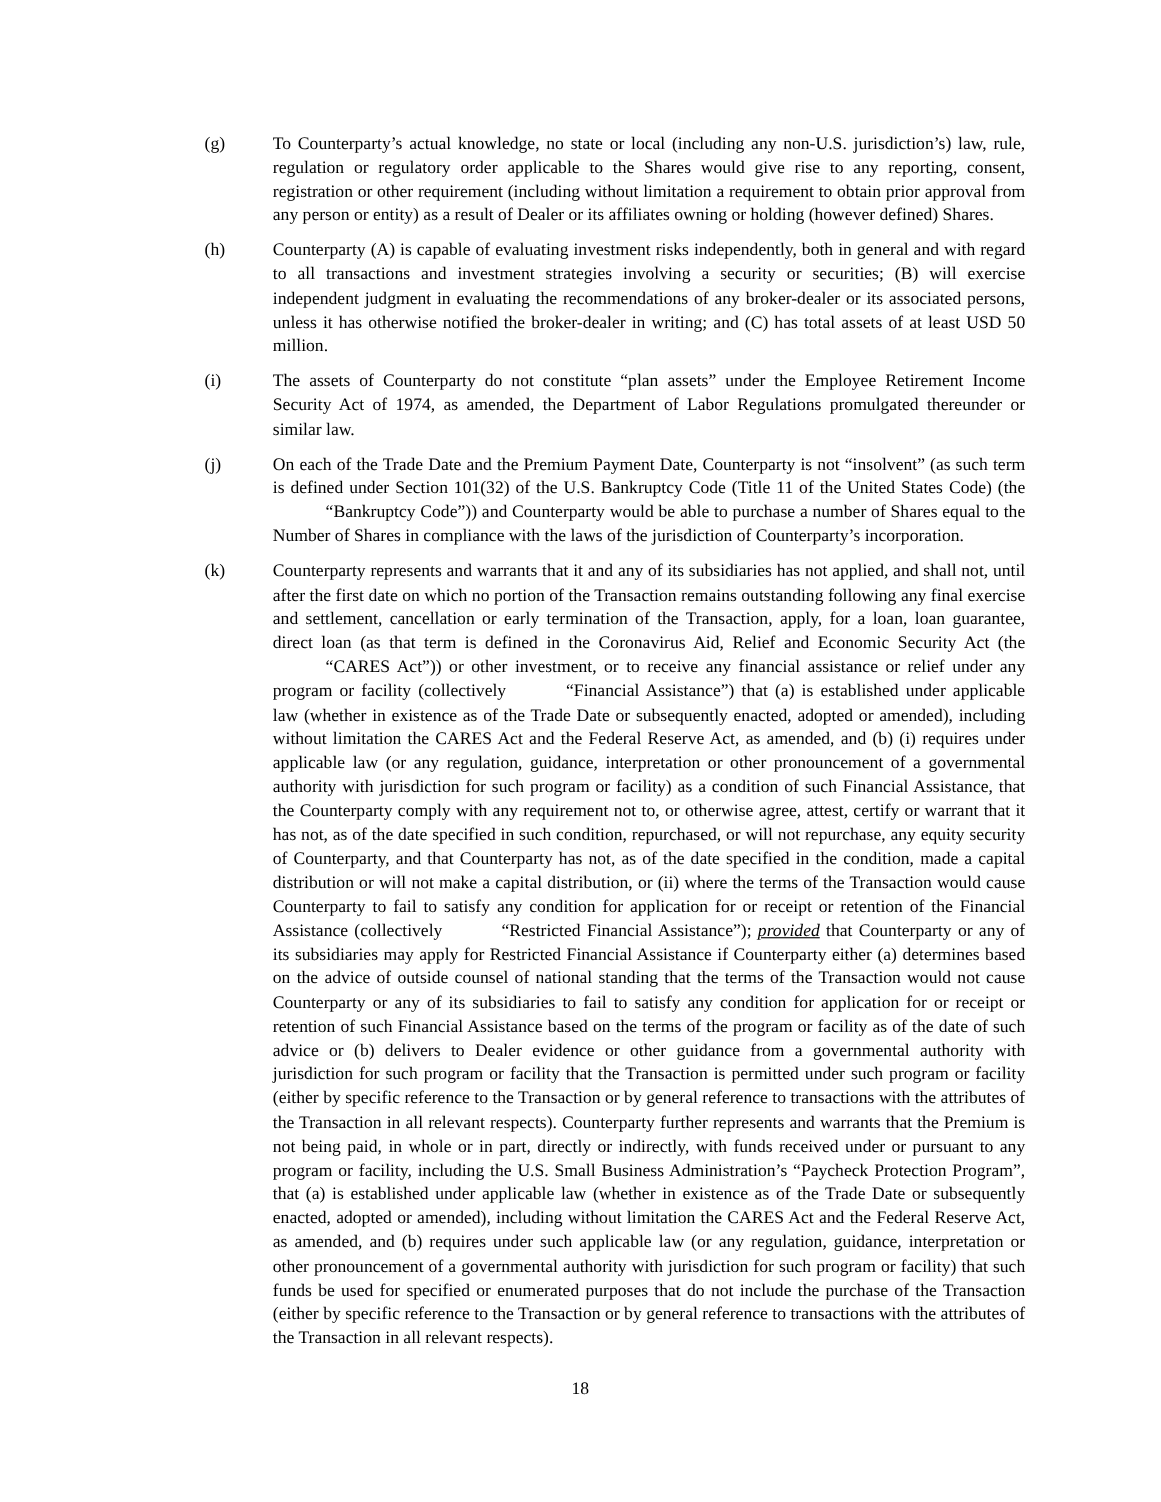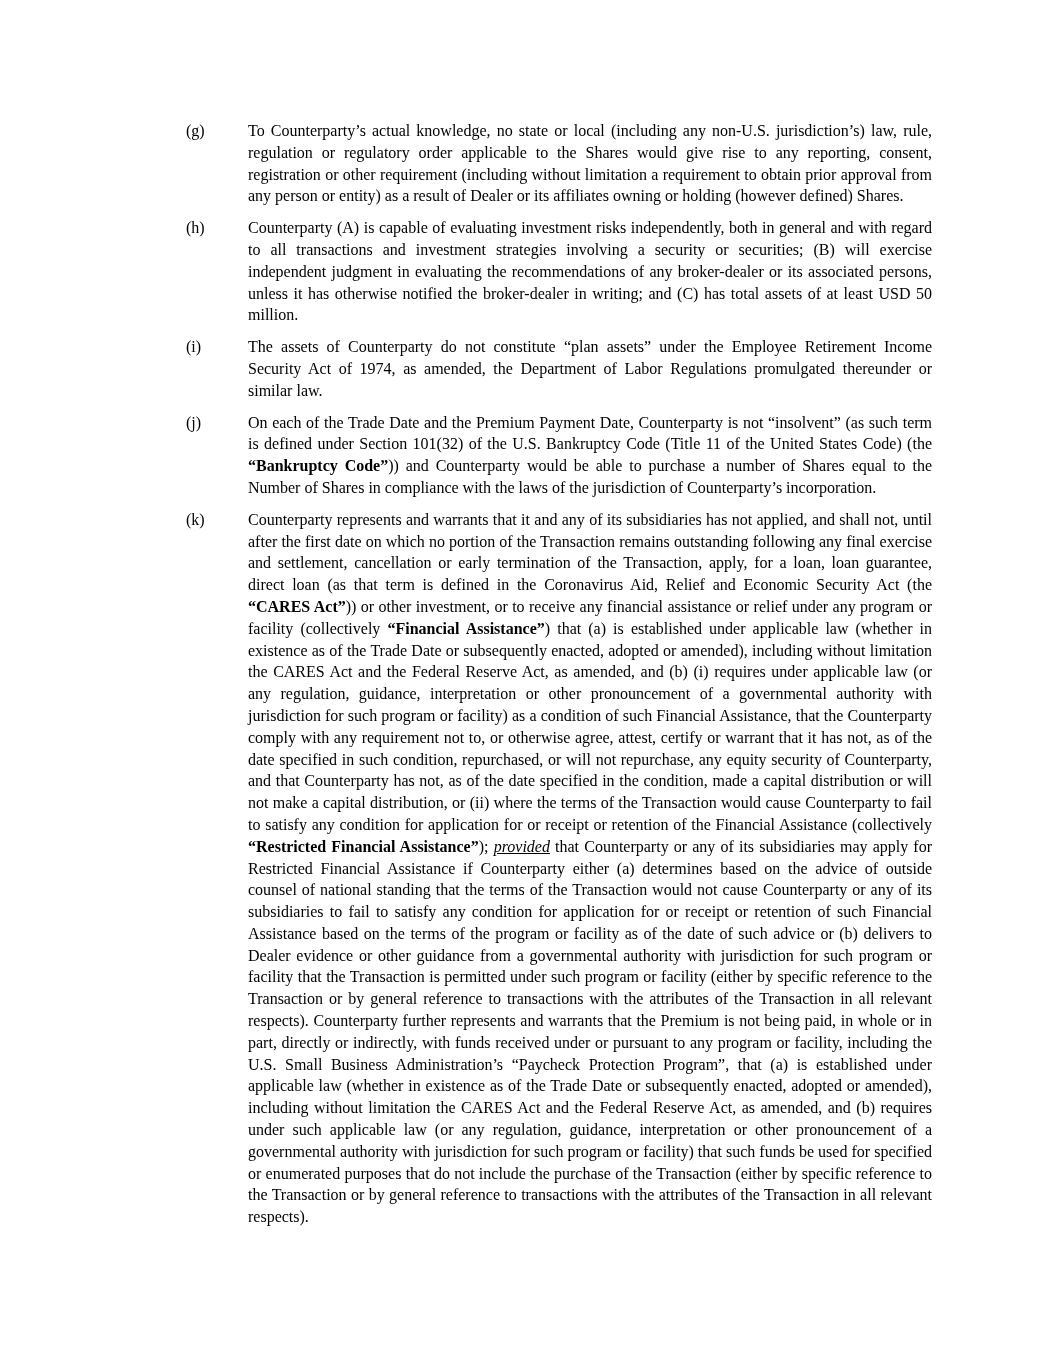--- a/index.html
+++ b/index.html
@@ -30,21 +30,21 @@
   }
   .para-label {
     flex: 0 0 62px;
     width: 62px;
     text-align: left;
   }
   .para-text {
     flex: 1 1 auto;
     text-align: justify;
   }
-  .seg-bold { font-weight: bold; }
+  .seg-bold { font-weight: normal; margin-left: 48px; }
   .seg-italic { font-style: italic; text-decoration: underline; }
   .page-footer {
     position: absolute;
     top: 1252px;
     left: 0;
     width: 1055px;
     text-align: center;
   }
 </style>
 </head>
@@ -66,13 +66,16 @@
       </div>
       <div class="para">
         <div class="para-label">(j)</div>
         <div class="para-text"><span>On each of the Trade Date and the Premium Payment Date, Counterparty is not “insolvent” (as such term is defined under Section 101(32) of the U.S. Bankruptcy Code (Title 11 of the United States Code) (the </span><span class="seg-bold">“Bankruptcy Code”</span><span>)) and Counterparty would be able to purchase a number of Shares equal to the Number of Shares in compliance with the laws of the jurisdiction of Counterparty’s incorporation.</span></div>
       </div>
       <div class="para">
         <div class="para-label">(k)</div>
         <div class="para-text"><span>Counterparty represents and warrants that it and any of its subsidiaries has not applied, and shall not, until after the first date on which no portion of the Transaction remains outstanding following any final exercise and settlement, cancellation or early termination of the Transaction, apply, for a loan, loan guarantee, direct loan (as that term is defined in the Coronavirus Aid, Relief and Economic Security Act (the </span><span class="seg-bold">“CARES Act”</span><span>)) or other investment, or to receive any financial assistance or relief under any program or facility (collectively </span><span class="seg-bold">“Financial Assistance”</span><span>) that (a) is established under applicable law (whether in existence as of the Trade Date or subsequently enacted, adopted or amended), including without limitation the CARES Act and the Federal Reserve Act, as amended, and (b) (i) requires under applicable law (or any regulation, guidance, interpretation or other pronouncement of a governmental authority with jurisdiction for such program or facility) as a condition of such Financial Assistance, that the Counterparty comply with any requirement not to, or otherwise agree, attest, certify or warrant that it has not, as of the date specified in such condition, repurchased, or will not repurchase, any equity security of Counterparty, and that Counterparty has not, as of the date specified in the condition, made a capital distribution or will not make a capital distribution, or (ii) where the terms of the Transaction would cause Counterparty to fail to satisfy any condition for application for or receipt or retention of the Financial Assistance (collectively </span><span class="seg-bold">“Restricted Financial Assistance”</span><span>); </span><span class="seg-italic">provided</span><span> that Counterparty or any of its subsidiaries may apply for Restricted Financial Assistance if Counterparty either (a) determines based on the advice of outside counsel of national standing that the terms of the Transaction would not cause Counterparty or any of its subsidiaries to fail to satisfy any condition for application for or receipt or retention of such Financial Assistance based on the terms of the program or facility as of the date of such advice or (b) delivers to Dealer evidence or other guidance from a governmental authority with jurisdiction for such program or facility that the Transaction is permitted under such program or facility (either by specific reference to the Transaction or by general reference to transactions with the attributes of the Transaction in all relevant respects). Counterparty further represents and warrants that the Premium is not being paid, in whole or in part, directly or indirectly, with funds received under or pursuant to any program or facility, including the U.S. Small Business Administration’s “Paycheck Protection Program”, that (a) is established under applicable law (whether in existence as of the Trade Date or subsequently enacted, adopted or amended), including without limitation the CARES Act and the Federal Reserve Act, as amended, and (b) requires under such applicable law (or any regulation, guidance, interpretation or other pronouncement of a governmental authority with jurisdiction for such program or facility) that such funds be used for specified or enumerated purposes that do not include the purchase of the Transaction (either by specific reference to the Transaction or by general reference to transactions with the attributes of the Transaction in all relevant respects).</span></div>
       </div>
     </main>
+  <footer class="page-footer">
+    <span>18</span>
+  </footer>
 </div>
 
 </body></html>

